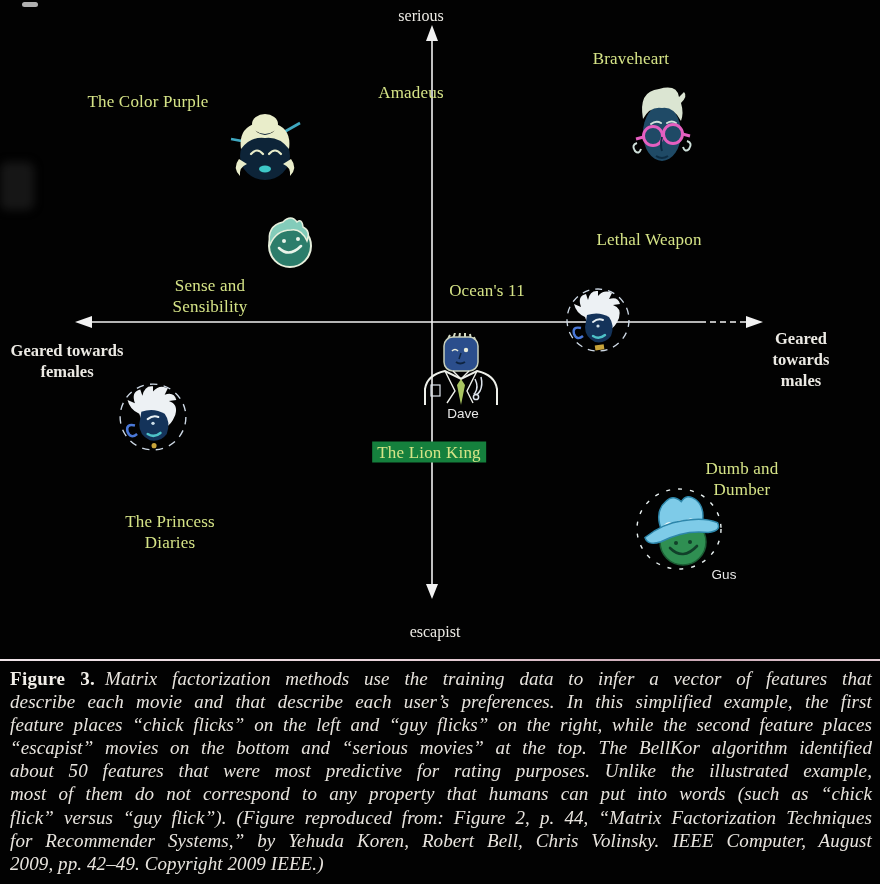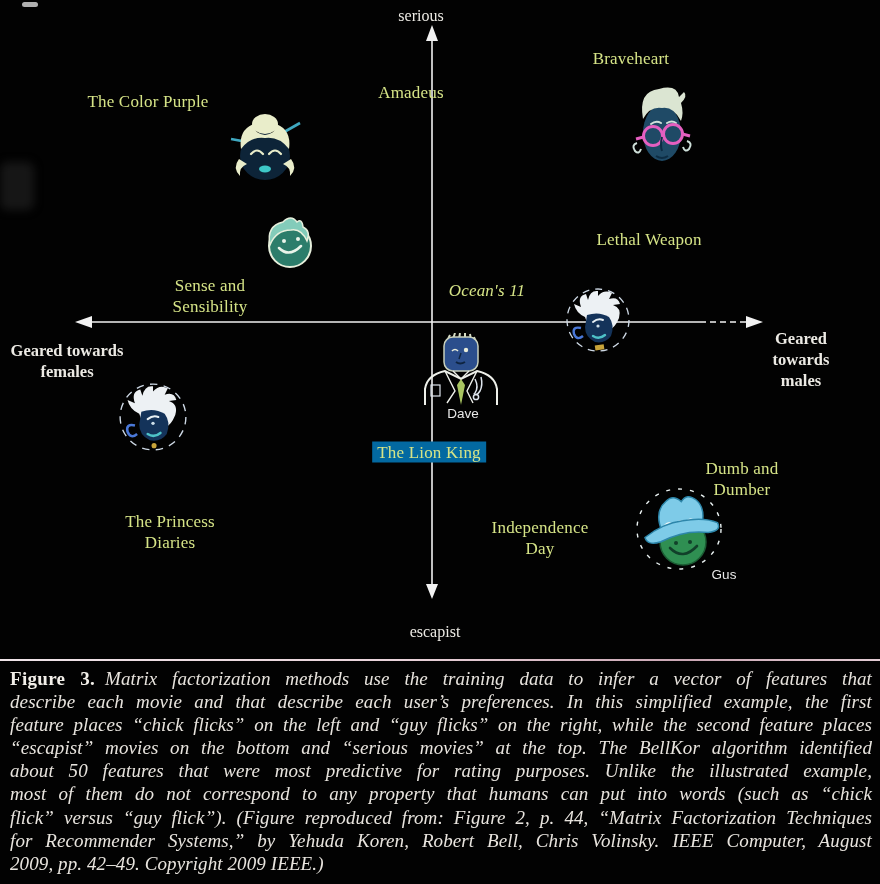--- a/index.html
+++ b/index.html
@@ -10,21 +10,21 @@
   
   .figure{position:absolute;left:0;top:0;width:880px;height:662px;}
   .axes{position:absolute;left:0;top:0;}
   .label{position:absolute;transform:translate(-50%,-50%);text-align:center;
          white-space:pre-line;line-height:21px;}
   .movie{color:#d6e487;font-size:17px;letter-spacing:.2px;}
   .axis-word{color:#eceae4;font-size:16px;}
   .axis-dir{color:#eceae4;font-size:16.5px;font-weight:600;line-height:21px;}
   .char-name{color:#e8e8e8;font-family:"Liberation Sans",sans-serif;
              font-size:13.5px;font-weight:500;text-align:right;}
-  .masked{background:#0369a1;padding:0 5px;}
+  .masked{background:#15803d;padding:0 5px;}
   .face{position:absolute;}
 
   
   .smudge-a{position:absolute;left:22px;top:2px;width:16px;height:5px;
             background:#cfcfcf;border-radius:3px;opacity:.85;filter:blur(.5px);}
   .smudge-b{position:absolute;left:0px;top:162px;width:34px;height:48px;
             background:#161616;border-radius:8px;filter:blur(4px);}
 
   
   .divider{position:absolute;left:0;top:659px;width:880px;height:2px;
@@ -59,27 +59,25 @@
     <div class="label axis-dir" style="left:67px;top:361px;">Geared towards
 females</div>
     <div class="label axis-dir" style="left:801px;top:359px;">Geared towards
 males</div>
 
     <div class="label movie" style="left:148px;top:101px;">The Color Purple</div>
     <div class="label movie" style="left:411px;top:92px;">Amadeus</div>
     <div class="label movie" style="left:631px;top:58px;">Braveheart</div>
     <div class="label movie" style="left:210px;top:296px;">Sense and
 Sensibility</div>
-    <div class="label movie" style="left:487px;top:290px;font-style:italic;">Ocean's 11</div>
+    <div class="label movie" style="left:487px;top:290px;">Ocean's 11</div>
     <div class="label movie" style="left:649px;top:239px;">Lethal Weapon</div>
     <div class="label movie masked" style="left:429px;top:452px;">The Lion King</div>
     <div class="label movie" style="left:170px;top:532px;">The Princess
 Diaries</div>
-    <div class="label movie" style="left:540px;top:538px;">Independence
-Day</div>
     <div class="label movie" style="left:742px;top:479px;">Dumb and
 Dumber</div>
 
     <div class="label char-name" style="left:463px;top:413px;">Dave</div>
     <div class="label char-name" style="left:724px;top:574px;">Gus</div>
 
     <svg class="face" style="left:227px;top:111px;" width="76" height="72" viewBox="0 0 76 72">
       <line x1="4" y1="28" x2="42" y2="35" stroke="#3fa8c0" stroke-width="2.6"></line>
       <line x1="36" y1="33" x2="73" y2="12" stroke="#3fa8c0" stroke-width="2.6"></line>
       <ellipse cx="38" cy="45" rx="25" ry="24" fill="#0d2438"></ellipse>

